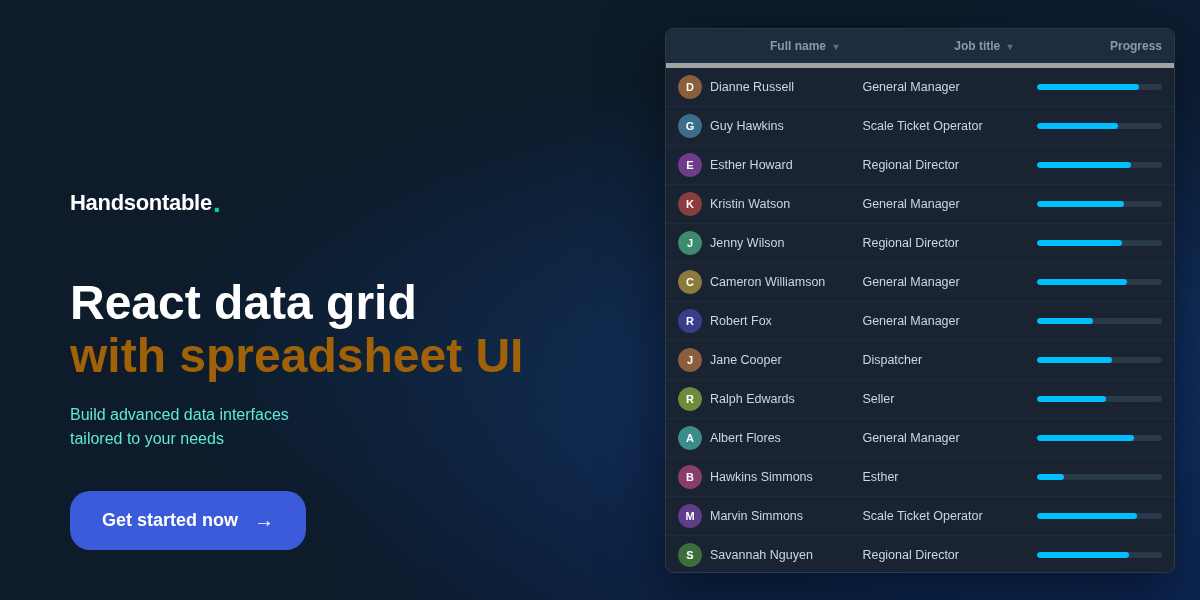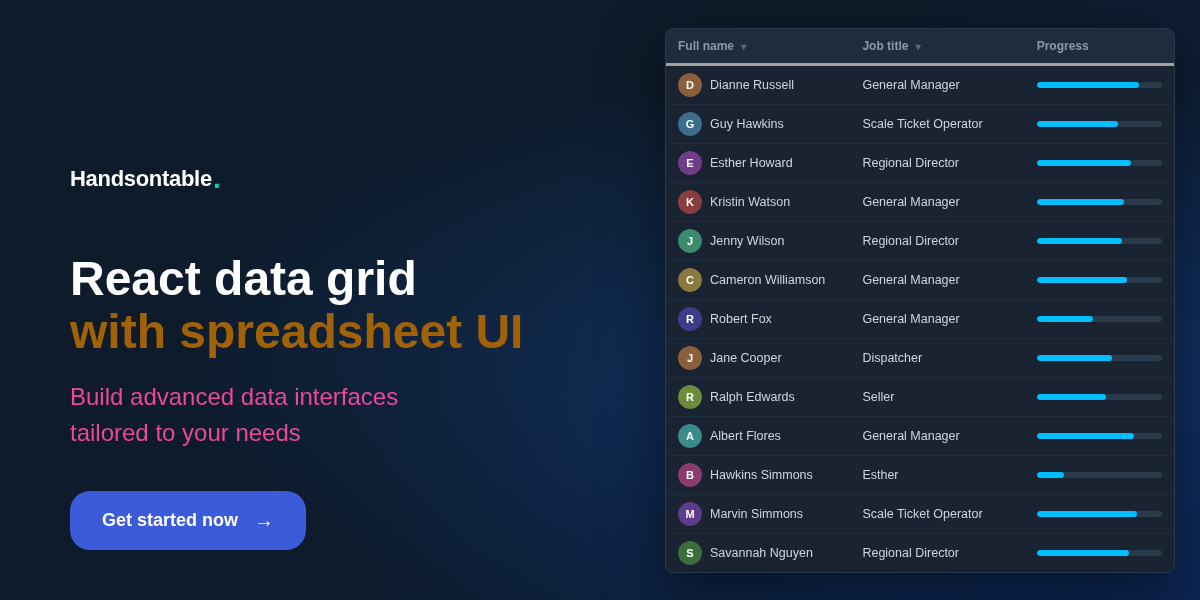--- a/index.html
+++ b/index.html
@@ -72,22 +72,22 @@
       color: #ffffff;
       display: block;
     }
 
     .headline-green {
       color: #a16207;
       display: block;
     }
 
     .subtext {
-      color: #ec4899;
-      font-size: 24px;
+      color: #5eead4;
+      font-size: 16px;
       line-height: 1.5;
       margin-bottom: 40px;
       font-weight: 400;
     }
 
     .cta-button {
       display: inline-flex;
       align-items: center;
       gap: 16px;
       background: #3b5bdb;
@@ -134,22 +134,22 @@
 
     .grid-table thead tr {
       background: #1e2d3e;
     }
 
     .grid-table thead th {
       color: #8899aa;
       font-weight: 600;
       font-size: 12px;
       padding: 10px 12px;
-      text-align: left;
-      border-bottom: 3px solid #a3a3a3;
+      text-align: right;
+      border-bottom: 5px solid #a3a3a3;
       white-space: nowrap;
     }
 
     .col-name { width: 185px; }
     .col-job { width: 175px; }
     .col-progress { width: 150px; }
 
     .sort-icon {
       display: inline-block;
       margin-left: 4px;

